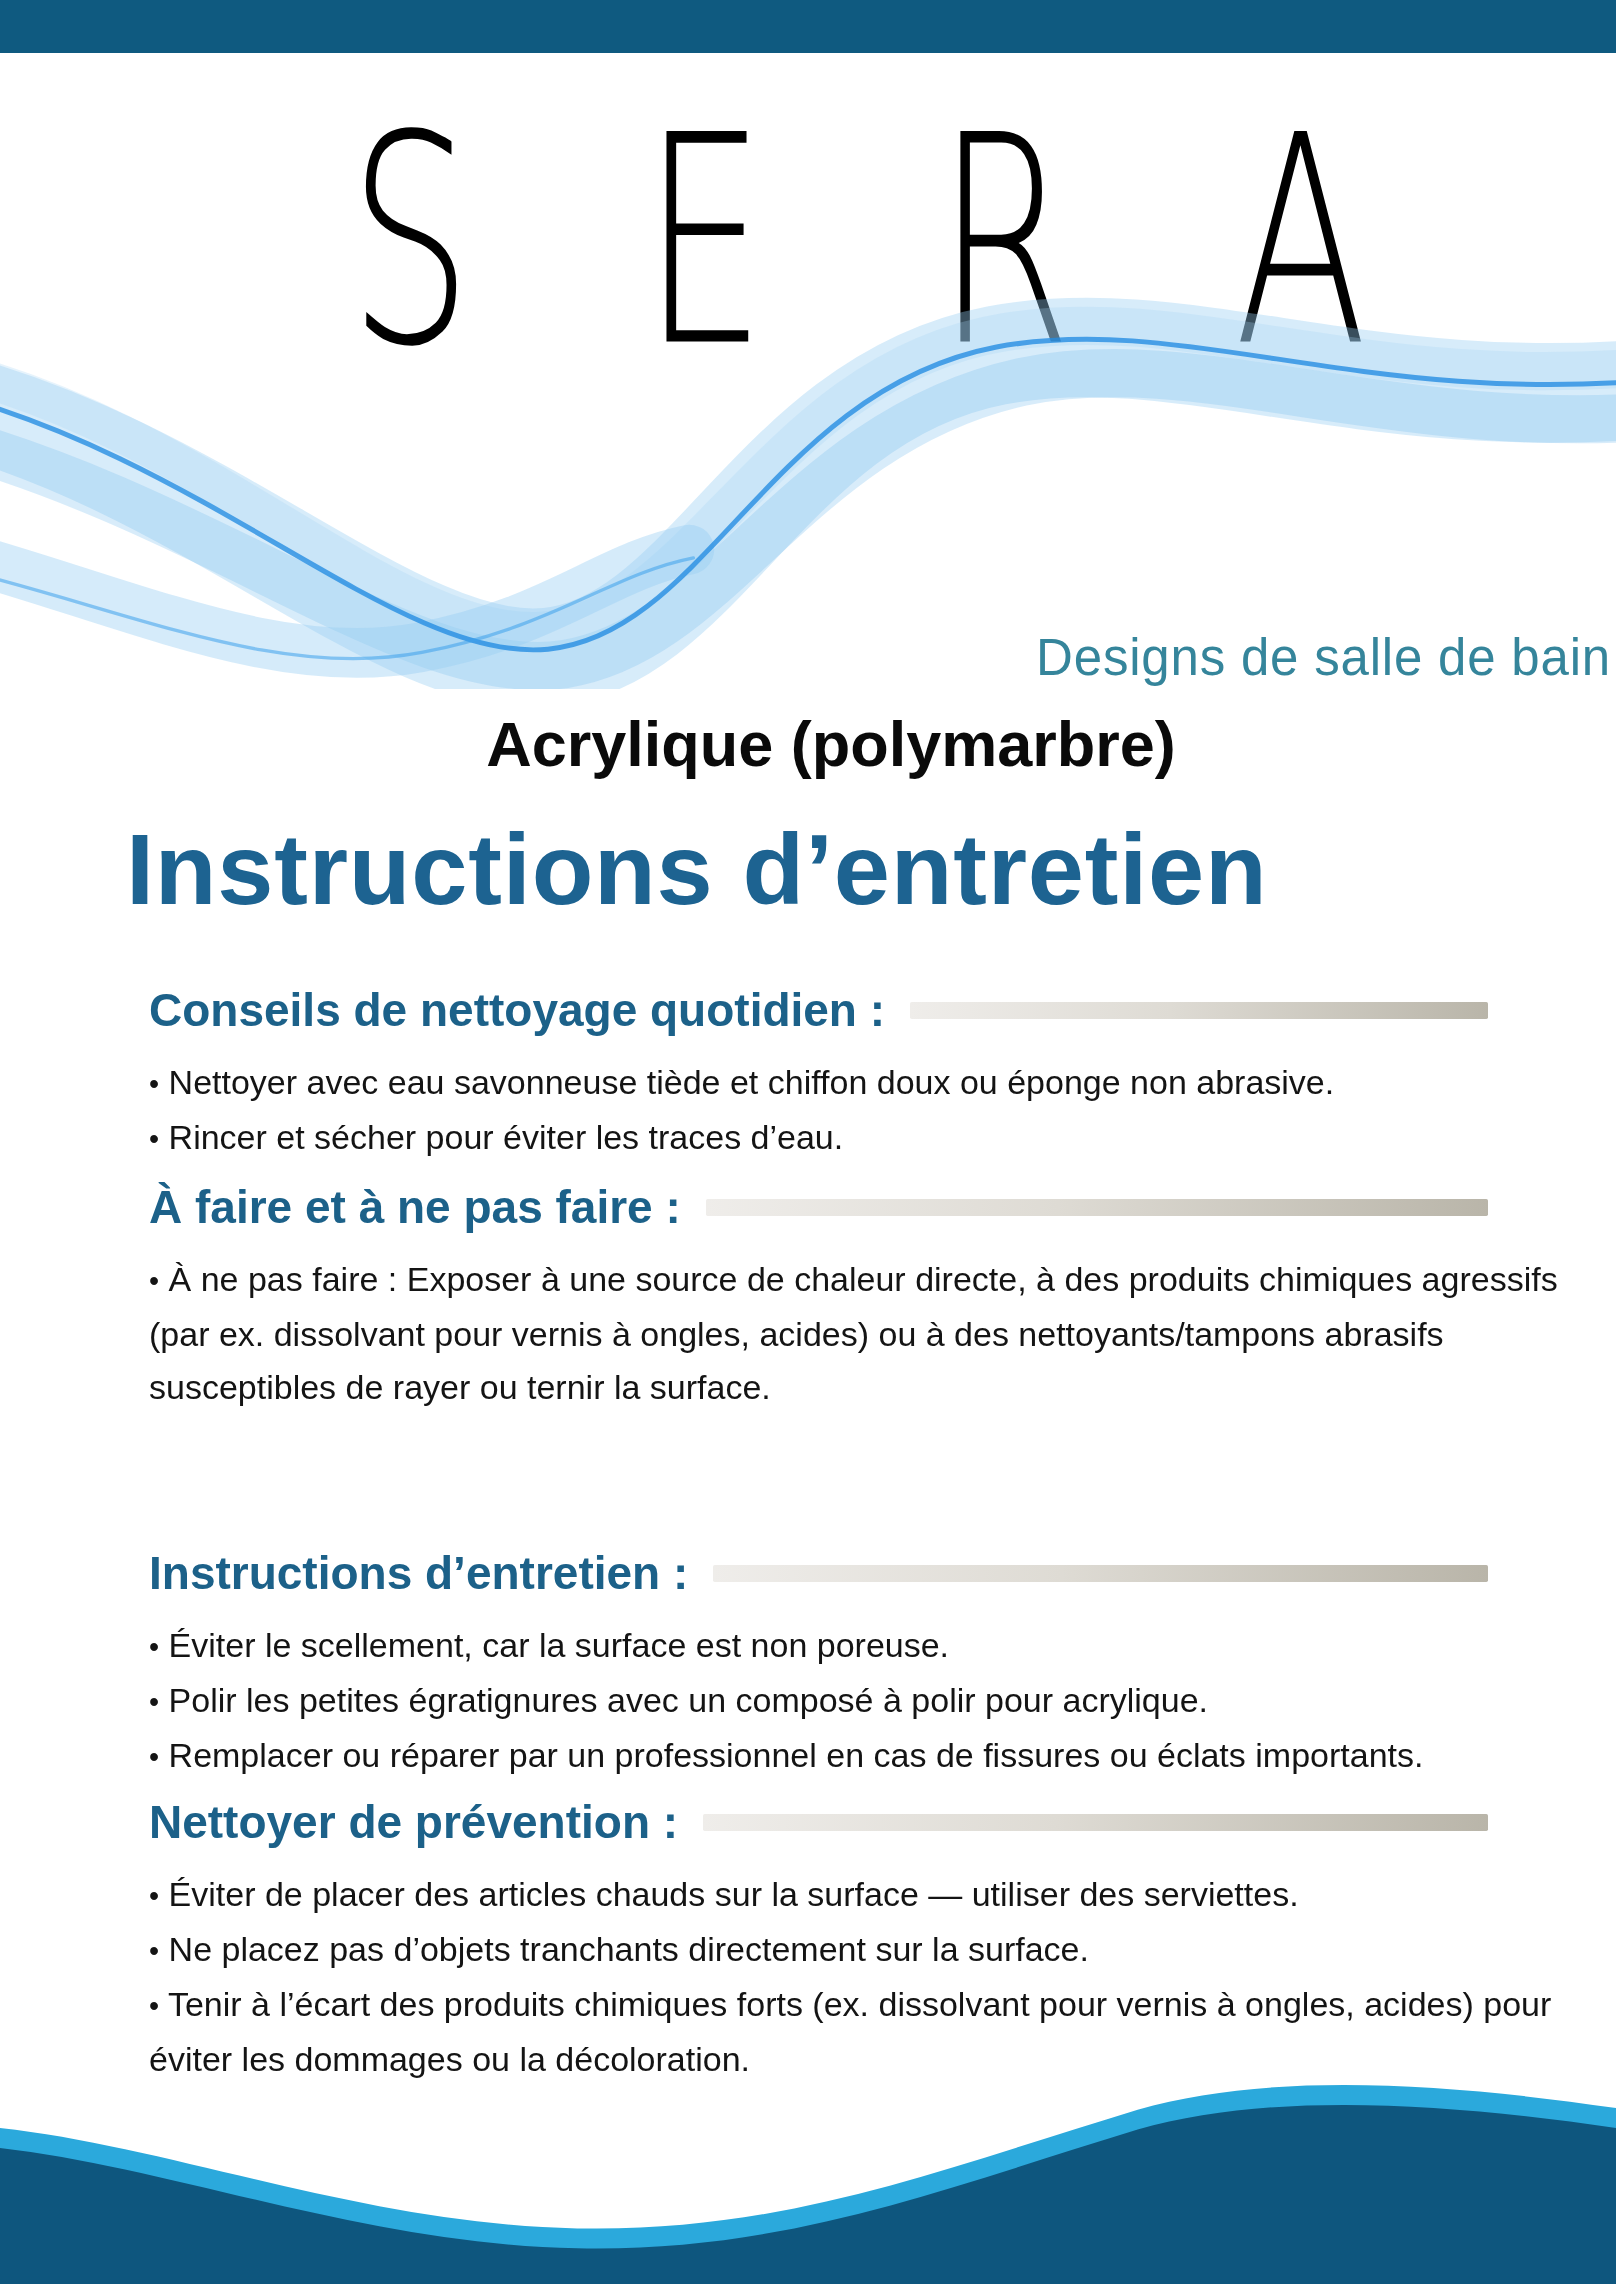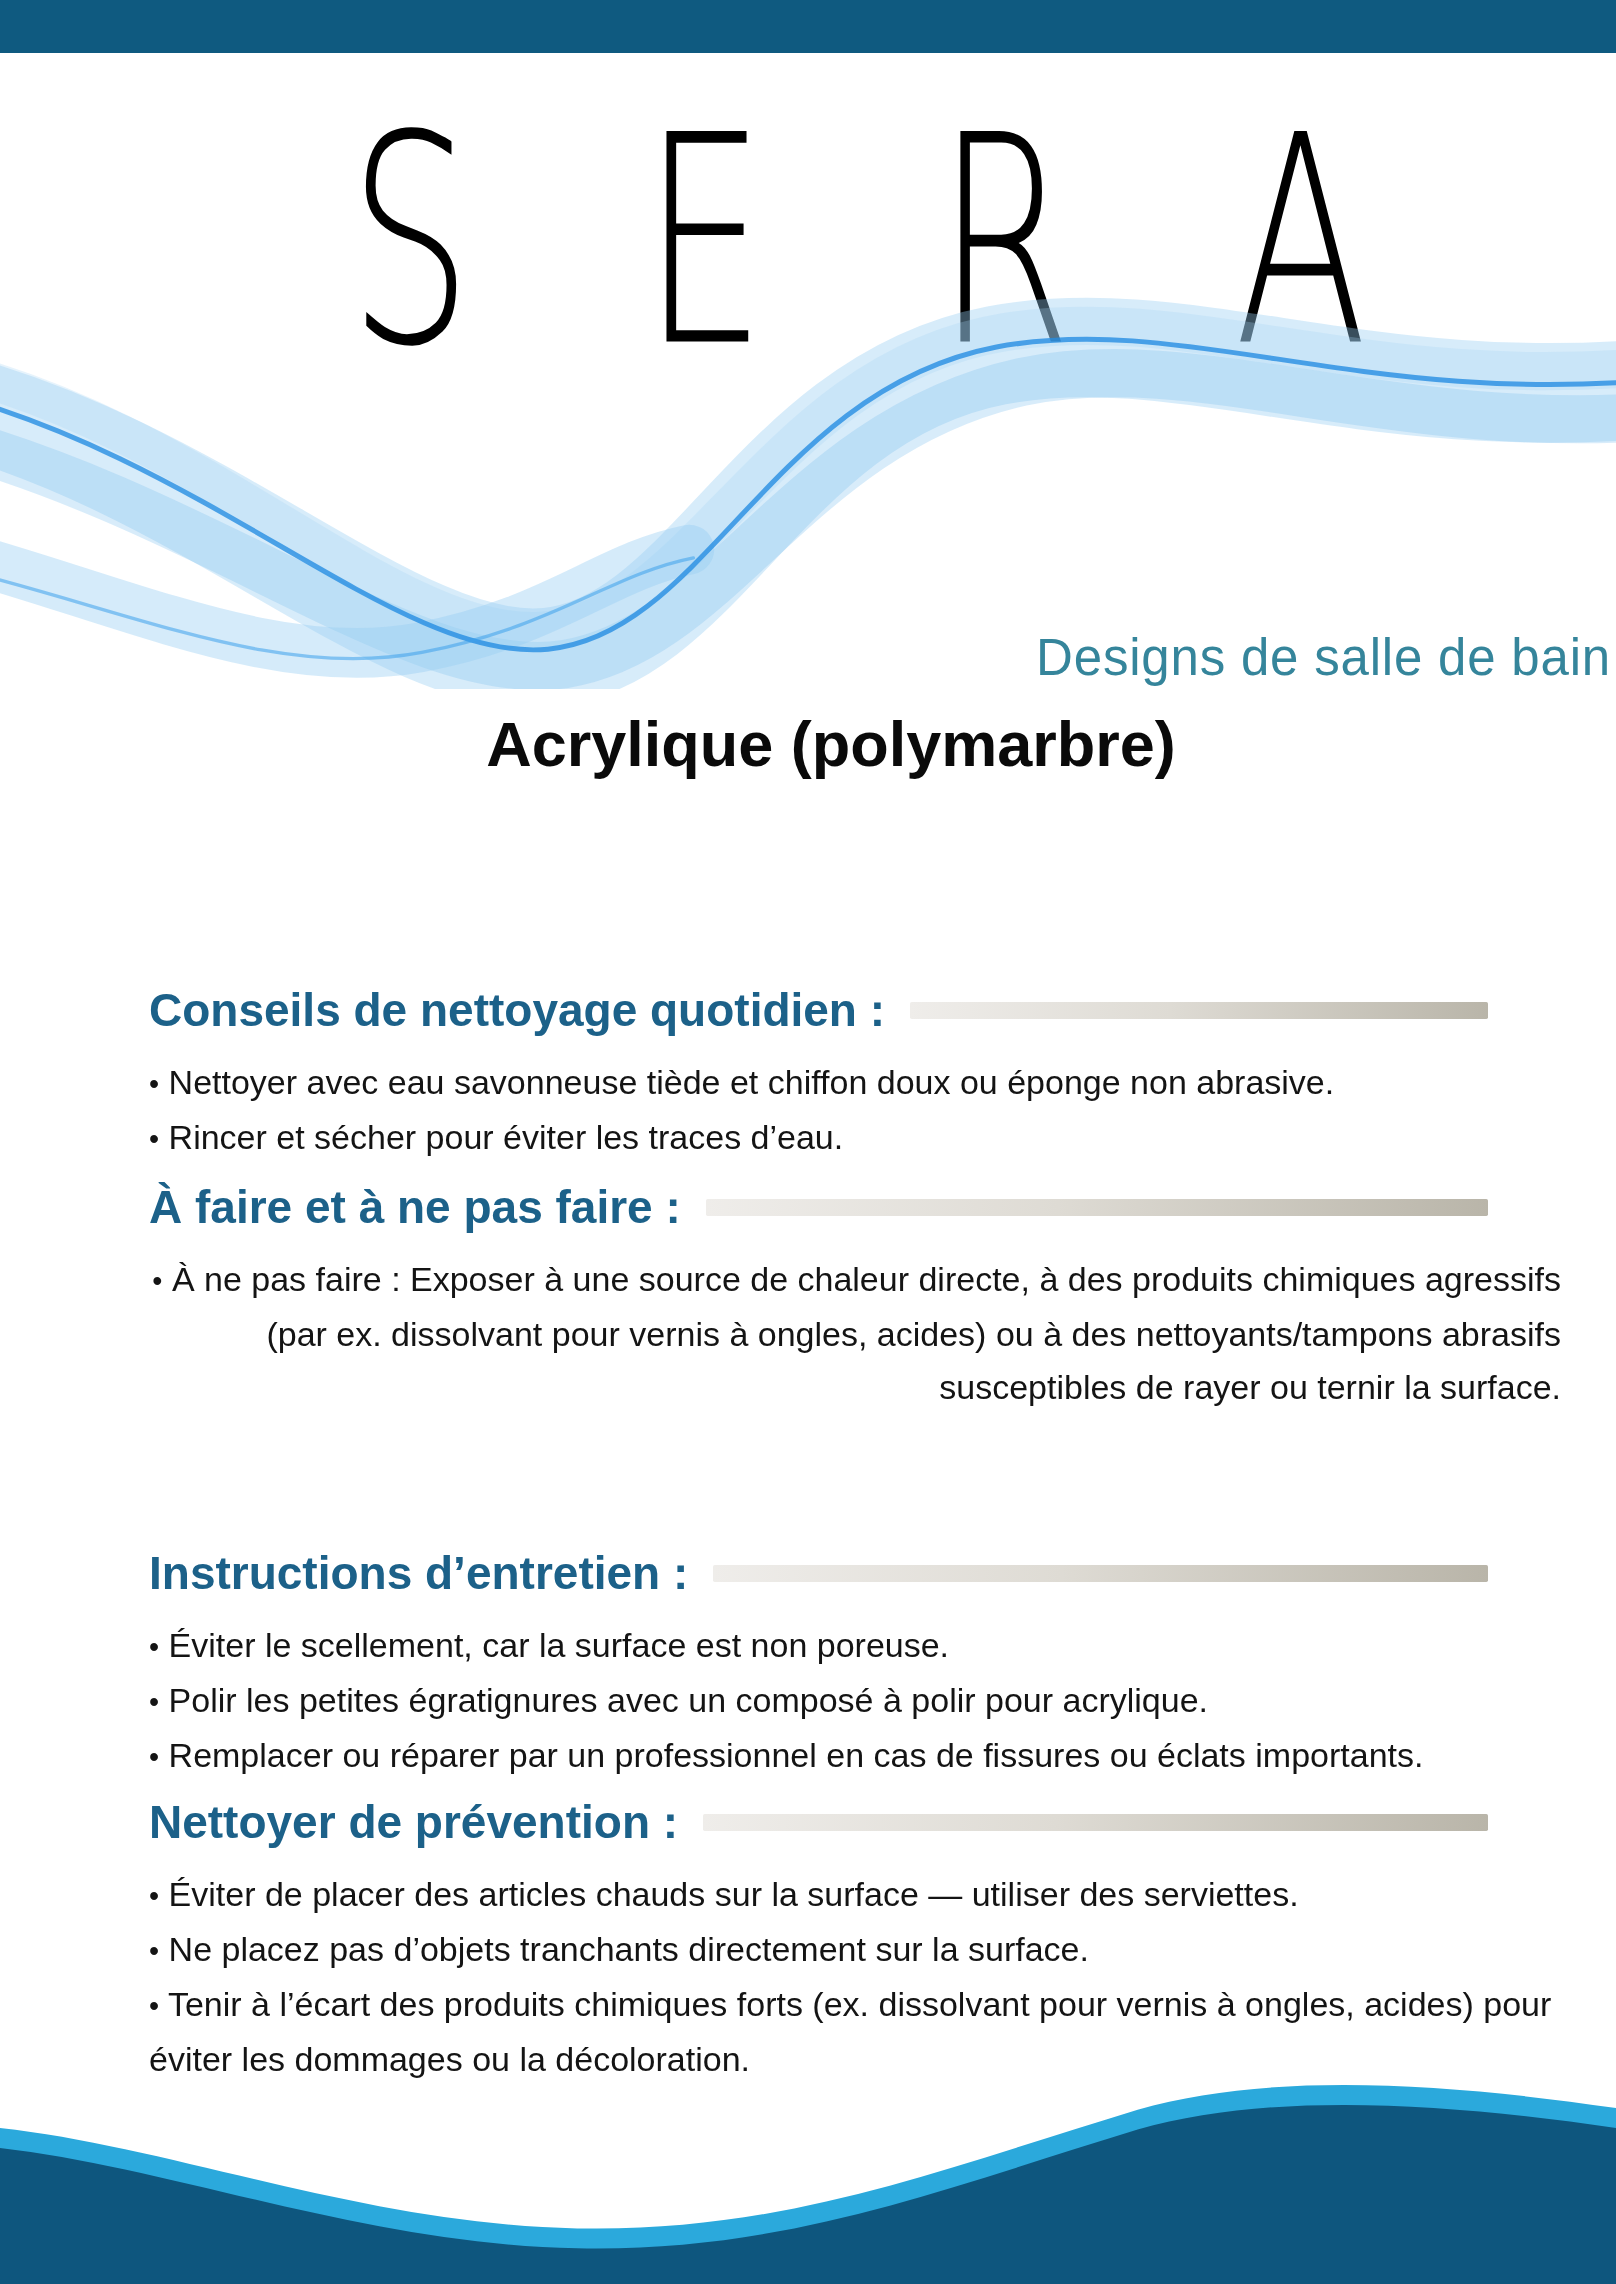--- a/index.html
+++ b/index.html
@@ -37,21 +37,21 @@
   }
   .main-title{
     position:absolute;left:126px;top:812px;margin:0;
     color:#1d6391;font-size:101px;font-weight:700;letter-spacing:0.8px;
     white-space:nowrap;
   }
   .section{
     position:absolute;left:149px;width:1422px;
   }
   .sec-0{top:982px;}
-  .sec-1{top:1179px;text-align:right;}
+  .sec-1{top:1179px;}
   .sec-2{top:1545px;}
   .sec-3{top:1794px;}
   .section-head{
     display:flex;align-items:center;width:1339px;
   }
   .section-heading{
     margin:0;color:#1c6189;font-size:46px;font-weight:700;line-height:1.25;
     white-space:nowrap;
   }
   .section-bar{
@@ -85,20 +85,21 @@
       <path d="M-80,330 C150,392 330,482 505,450 C665,420 730,352 830,332" stroke="rgba(150,205,243,0.40)" stroke-width="60"></path>
       <path d="M-80,140 C250,220 480,470 660,452 C850,434 930,140 1200,88 C1430,45 1650,165 2020,125" stroke="rgba(35,140,225,0.78)" stroke-width="6"></path>
       <path d="M-80,348 C150,402 330,490 508,456 C668,425 735,362 835,342" stroke="rgba(60,160,235,0.55)" stroke-width="4"></path>
     </g>
   </svg>
 
   <div class="tagline">Designs de salle de bain</div>
 
   <div class="subtitle">Acrylique (polymarbre)</div>
 
+  <h1 class="main-title">Instructions d’entretien</h1>
 
   <div id="sections">
   <section class="section sec-0">
     <div class="section-head">
       <h2 class="section-heading">Conseils de nettoyage quotidien :</h2>
       <div class="section-bar"></div>
     </div>
     <div class="bullets">
           <p class="bullet"><span class="dot">•</span> Nettoyer avec eau savonneuse tiède et chiffon doux ou éponge non abrasive.</p>
           <p class="bullet"><span class="dot">•</span> Rincer et sécher pour éviter les traces d’eau.</p>

